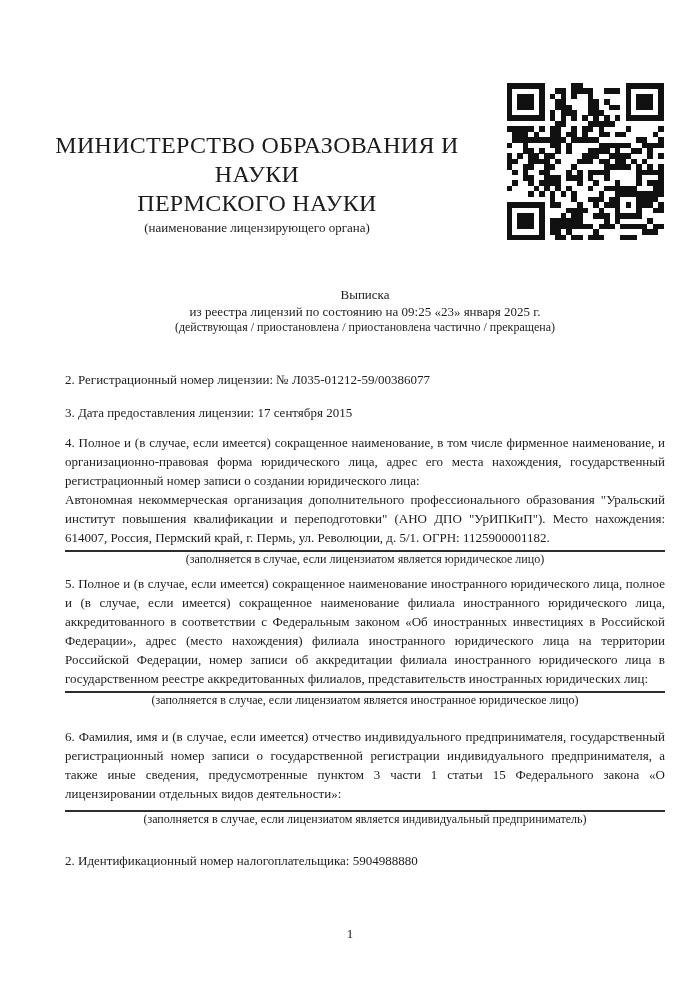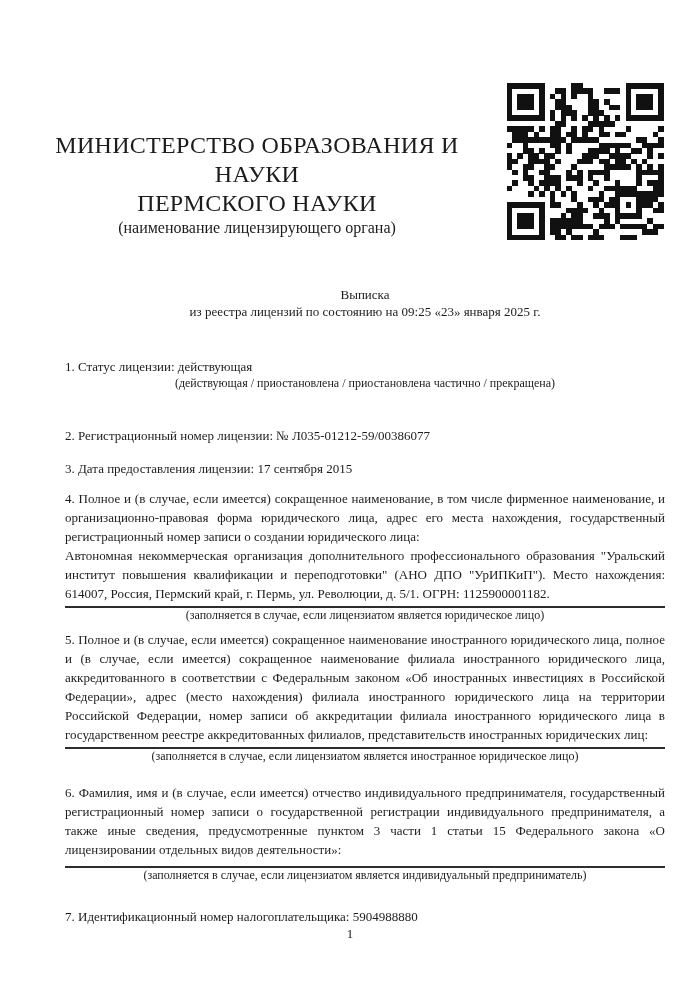--- a/index.html
+++ b/index.html
@@ -16,21 +16,21 @@
     left: 28px; top: 131px; width: 458px;
     text-align: center;
   }
   .ministry-line {
     font-size: 24px;
     font-weight: normal;
     line-height: 29px;
     letter-spacing: 0.3px;
   }
   .ministry-subtitle {
-    font-size: 16px;
+    font-size: 13px;
     line-height: 13px;
     margin-top: 3px;
   }
   .qr {
     position: absolute;
     left: 505px; top: 83px;
     width: 160px; height: 157px;
   }
   .qr svg { width: 100%; height: 100%; shape-rendering: crispEdges; }
   .content {
@@ -504,36 +504,35 @@
       <rect x="23" y="28" width="1.04" height="1.04"></rect>
     </svg>
 </div>
 
 <div class="content">
   <div class="doc-title">
     <div>Выписка</div>
     <div>из реестра лицензий по состоянию на 09:25 «23» января 2025 г.</div>
   </div>
 
-  <div class="mt-item1">1. Статус лицензии: действующая</div>
   <div class="caption">(действующая / приостановлена / приостановлена частично / прекращена)</div>
 
   <div class="mt-item2">2. Регистрационный номер лицензии: № Л035-01212-59/00386077</div>
 
   <div class="mt-item3">3. Дата предоставления лицензии: 17 сентября 2015</div>
 
   <div class="para mt-item4">4. Полное и (в случае, если имеется) сокращенное наименование, в том числе фирменное наименование, и организационно-правовая форма юридического лица, адрес его места нахождения, государственный регистрационный номер записи о создании юридического лица:</div>
   <div class="para">Автономная некоммерческая организация дополнительного профессионального образования "Уральский институт повышения квалификации и переподготовки" (АНО ДПО "УрИПКиП"). Место нахождения: 614007, Россия, Пермский край, г. Пермь, ул. Революции, д. 5/1. ОГРН: 1125900001182.</div>
   <div class="fill-line mt-line4"></div>
   <div class="caption">(заполняется в случае, если лицензиатом является юридическое лицо)</div>
 
   <div class="para mt-item5">5. Полное и (в случае, если имеется) сокращенное наименование иностранного юридического лица, полное и (в случае, если имеется) сокращенное наименование филиала иностранного юридического лица, аккредитованного в соответствии с Федеральным законом «Об иностранных инвестициях в Российской Федерации», адрес (место нахождения) филиала иностранного юридического лица на территории Российской Федерации, номер записи об аккредитации филиала иностранного юридического лица в государственном реестре аккредитованных филиалов, представительств иностранных юридических лиц:</div>
   <div class="fill-line mt-line5"></div>
   <div class="caption">(заполняется в случае, если лицензиатом является иностранное юридическое лицо)</div>
 
   <div class="para mt-item6">6. Фамилия, имя и (в случае, если имеется) отчество индивидуального предпринимателя, государственный регистрационный номер записи о государственной регистрации индивидуального предпринимателя, а также иные сведения, предусмотренные пунктом 3 части 1 статьи 15 Федерального закона «О лицензировании отдельных видов деятельности»:</div>
   <div class="fill-line mt-line6"></div>
   <div class="caption">(заполняется в случае, если лицензиатом является индивидуальный предприниматель)</div>
 
-  <div class="mt-item7">7. Идентификационный номер налогоплательщика: 5904988880</div>
+  <div class="mt-item7">2. Идентификационный номер налогоплательщика: 5904988880</div>
 </div>
 
 <div class="page-number">1</div>
 
 </body></html>

